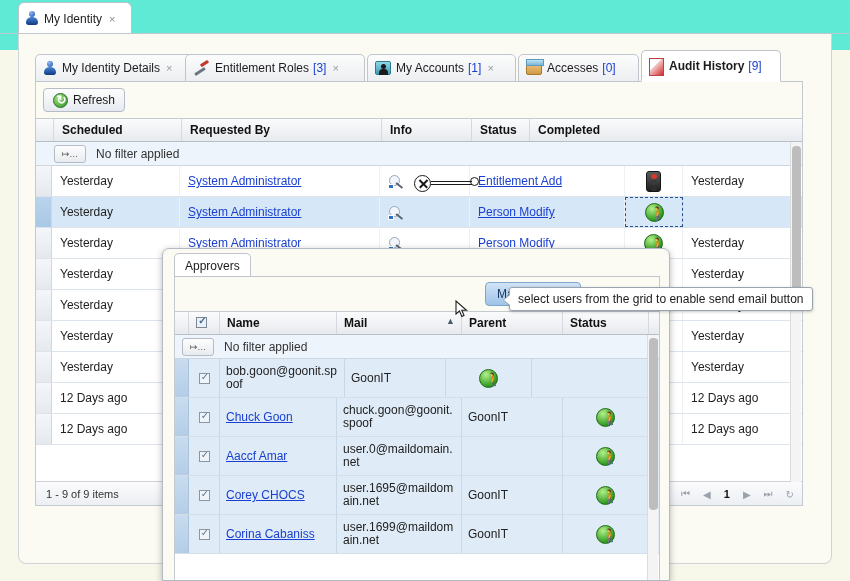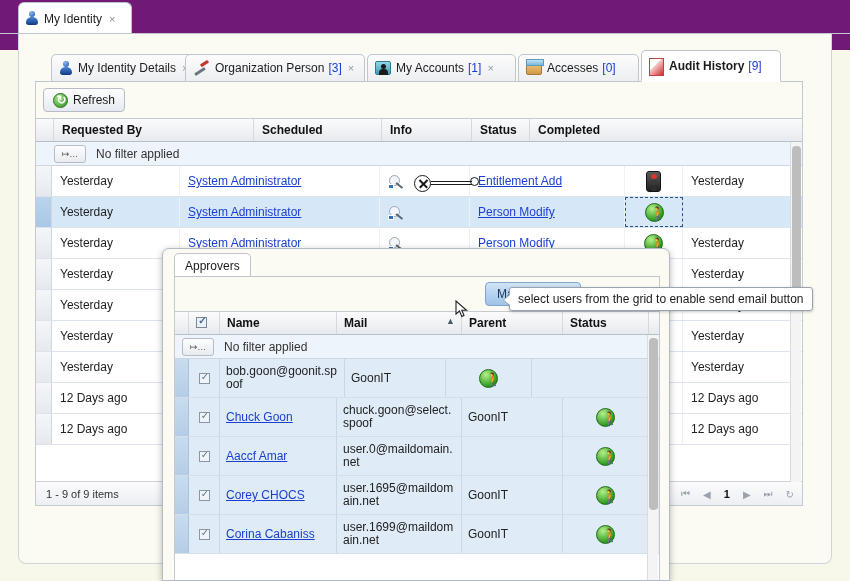--- a/index.html
+++ b/index.html
@@ -10,21 +10,21 @@
     font-family:"Liberation Sans", sans-serif;
     font-size:12px;
     color:#222;
     overflow:hidden;
     position:relative;
   }
 
   
   .outer-tabstrip{
     position:absolute; left:0; top:0; width:850px; height:50px;
-    background:#701a75;
+    background:#5eead4;
   }
   .outer-tab{
     position:absolute; left:18px; top:2px; width:114px; height:32px;
     background:#ffffff;
     border:1px solid #b9c0c9; border-bottom:none;
     border-radius:6px 6px 0 0;
     display:flex; align-items:center; padding:0 6px;
   }
   .outer-tab .lbl{ font-size:12px; color:#1b1b1b; margin-left:5px; }
   .outer-tab .x{ margin-left:7px; color:#8a8a8a; font-size:11px; cursor:pointer;}
@@ -353,28 +353,28 @@
     <span class="ico person-ico"></span>
     <span class="lbl">My Identity</span>
     <span class="x">×</span>
   </div>
   <div class="outer-underline"></div>
 </div>
 
 <div class="panel">
 
   <div class="inner-tabs">
-    <div class="itab" style="left:16px;width:160px;">
+    <div class="itab" style="left:0px;width:160px;">
       <span class="ico person-ico"></span>
       <span style="margin-left:5px">My Identity Details</span>
       <span class="x">×</span>
     </div>
     <div class="itab" style="left:150px;width:180px;">
       <span class="ico wrench-ico"></span>
-      <span style="margin-left:5px">Organization Person</span>
+      <span style="margin-left:5px">Entitlement Roles</span>
       <span class="cnt" style="margin-left:4px">[3]</span>
       <span class="x">×</span>
     </div>
     <div class="itab" style="left:332px;width:149px;">
       <span class="ico acct-ico"></span>
       <span style="margin-left:5px">My Accounts</span>
       <span class="cnt" style="margin-left:4px">[1]</span>
       <span class="x">×</span>
     </div>
     <div class="itab" style="left:483px;width:121px;">
@@ -394,22 +394,22 @@
 
     <div class="toolbar">
       <div class="btn">
         <span class="refresh-ico"></span>
         <span>Refresh</span>
       </div>
     </div>
 
     <div class="gridhead">
       <div class="hc" style="width:18px;padding-left:0"></div>
+      <div class="hc" style="width:128px">Scheduled</div>
       <div class="hc" style="width:200px">Requested By</div>
-      <div class="hc" style="width:128px">Scheduled</div>
       <div class="hc" style="width:90px">Info</div>
       <div class="hc" style="width:58px">Status</div>
       <div class="hc" style="width:117px">Completed</div>
     </div>
 
     <div class="filterrow">
       <div style="width:14px"></div>
       <div class="filterbtn">
         <span>↦</span>
         <span>…</span>
@@ -611,21 +611,21 @@
     </div>
 
     <div class="ap-row">
       <div class="gutter"></div>
       <div class="ap-cell" style="width:31px;justify-content:center;padding:0">
           <span class="chk"></span>
         </div>
       <div class="ap-cell" style="width:117px">
           <a class="lnk">Chuck Goon</a>
         </div>
-      <div class="ap-cell wrap" style="width:125px">chuck.goon@select.spoof</div>
+      <div class="ap-cell wrap" style="width:125px">chuck.goon@goonit.spoof</div>
       <div class="ap-cell" style="width:101px">GoonIT</div>
       <div class="ap-cell" style="width:86px;justify-content:center;padding:0">
           <span class="run-ico">
             <span class="run-glyph">🚶</span>
           </span>
         </div>
     </div>
 
 
     <div class="ap-row">

